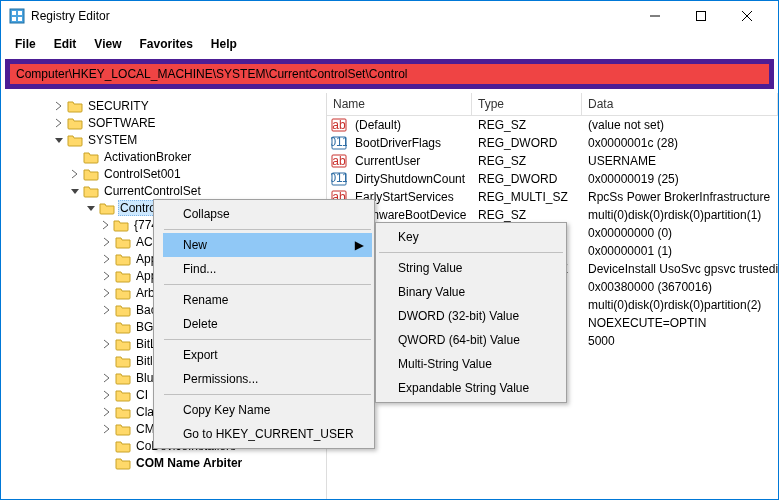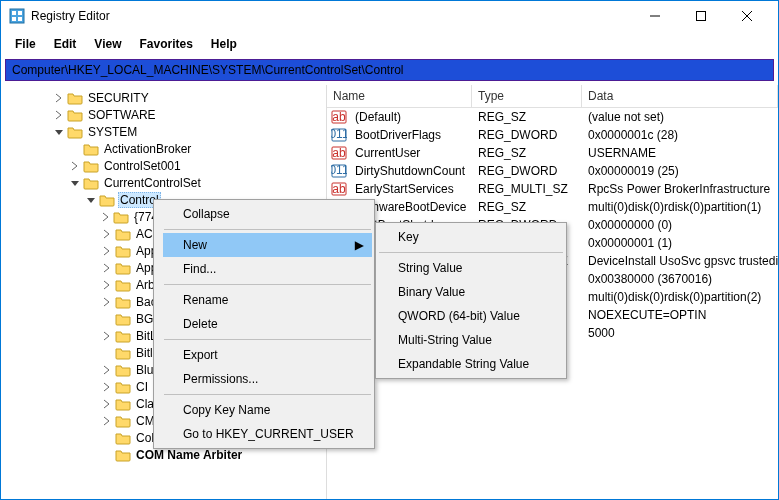--- a/index.html
+++ b/index.html
@@ -4,21 +4,21 @@
 <style>
 * { box-sizing: border-box; margin: 0; padding: 0; font-family: "Segoe UI", Tahoma, sans-serif; font-size: 12px; }
 body { background: #fff; width: 779px; height: 500px; overflow: hidden; border: 1px solid #0078d7; }
 .titlebar { height: 30px; display: flex; align-items: center; padding: 0 8px; background: #fff; }
 .titlebar .app-icon { width: 16px; height: 16px; margin-right: 6px; }
 .title { flex: 1; font-size: 12px; }
 .winbtns { display: flex; height: 100%; }
 .winbtns div { width: 46px; display: flex; align-items: center; justify-content: center; font-size: 12px; color: #000; }
 .menubar { display: flex; padding: 2px 6px; gap: 2px; font-weight: bold; }
 .menubar div { padding: 4px 8px; }
-.addressbar { border: 1px solid #4c1d95; margin: 2px 4px 4px; padding: 3px 6px; background: #1d4ed8; }
+.addressbar { border: 5px solid #4c1d95; margin: 2px 4px 4px; padding: 3px 6px; background: #ef4444; }
 .content { display: flex; height: calc(100% - 30px - 26px - 26px); }
 .tree { width: 325px; overflow: hidden; padding: 4px 0; }
 .list { flex: 1; overflow: hidden; border-left: 1px solid #ddd; }
 .node { display: flex; align-items: center; height: 17px; white-space: nowrap; }
 .node .twisty { width: 12px; height: 12px; display: inline-flex; align-items: center; justify-content: center; }
 .node .folder { width: 16px; height: 14px; margin: 0 3px 0 2px; }
 .node .label { padding: 0 2px; }
 .node.selected .label { background: #cce8ff; border: 1px dotted #7eb4e8; padding: 0 1px; }
 .list-header { display: flex; border-bottom: 1px solid #e0e0e0; }
 .list-header div { padding: 4px 6px; border-right: 1px solid #e0e0e0; color: #333; }
@@ -519,16 +519,17 @@
   <div class="sep"></div>
   <div class="item">Copy Key Name</div>
   <div class="item">Go to HKEY_CURRENT_USER</div>
 </div>
 
 <div class="ctxmenu" style="left:375px; top:222px; width:192px;">
   <div class="item">Key</div>
   <div class="sep"></div>
   <div class="item">String Value</div>
   <div class="item">Binary Value</div>
+  <div class="item">DWORD (32-bit) Value</div>
   <div class="item">QWORD (64-bit) Value</div>
   <div class="item">Multi-String Value</div>
   <div class="item">Expandable String Value</div>
 </div>
 
 </body></html>

